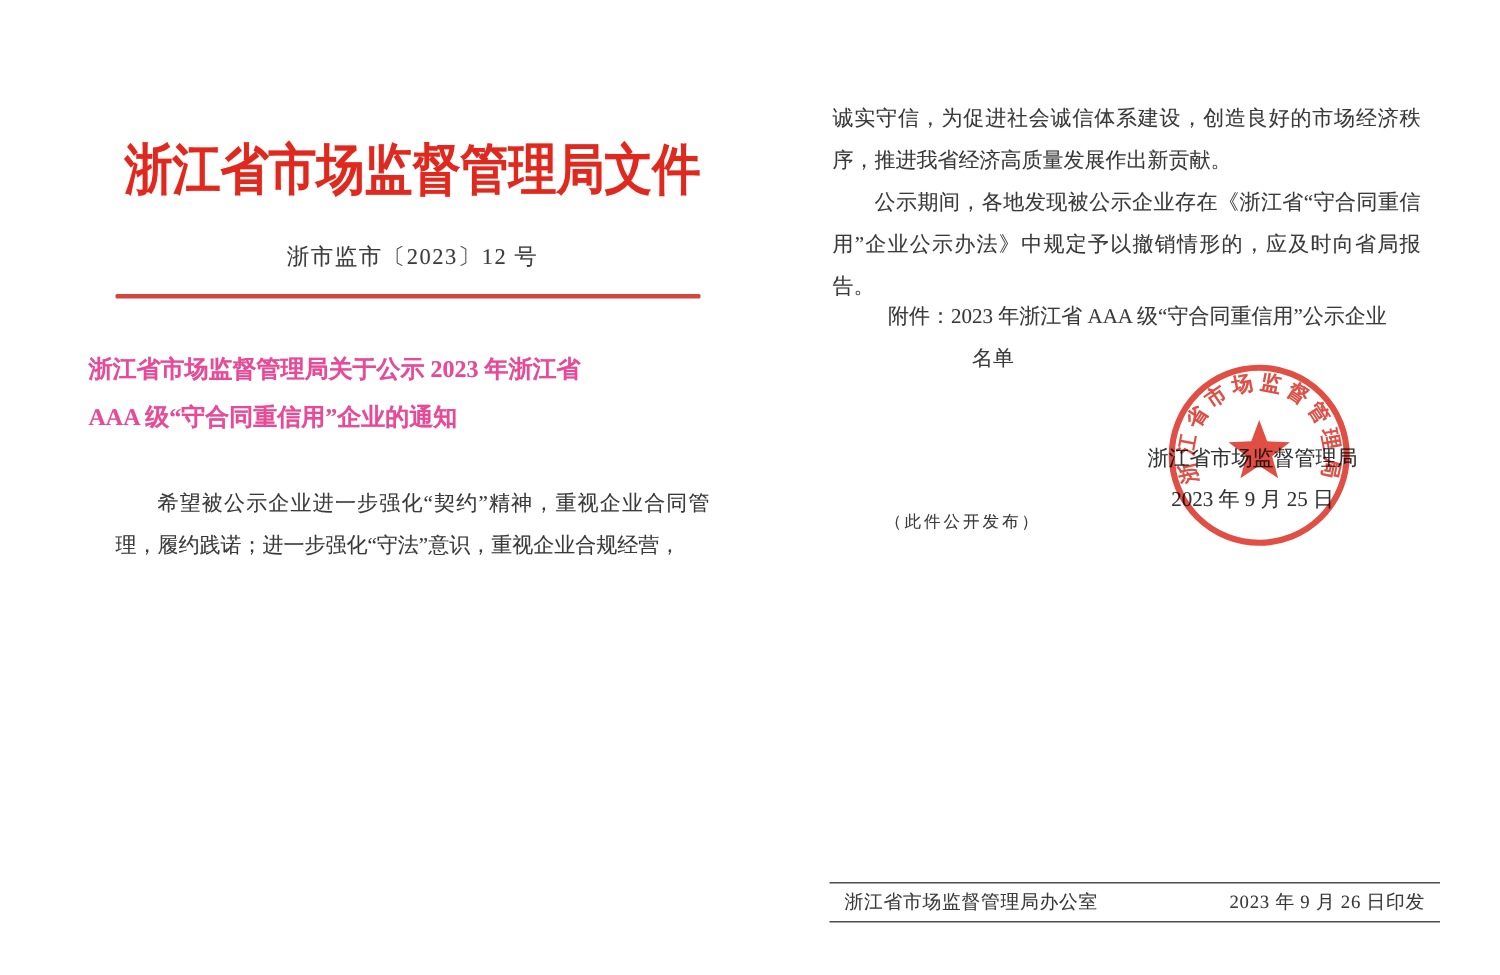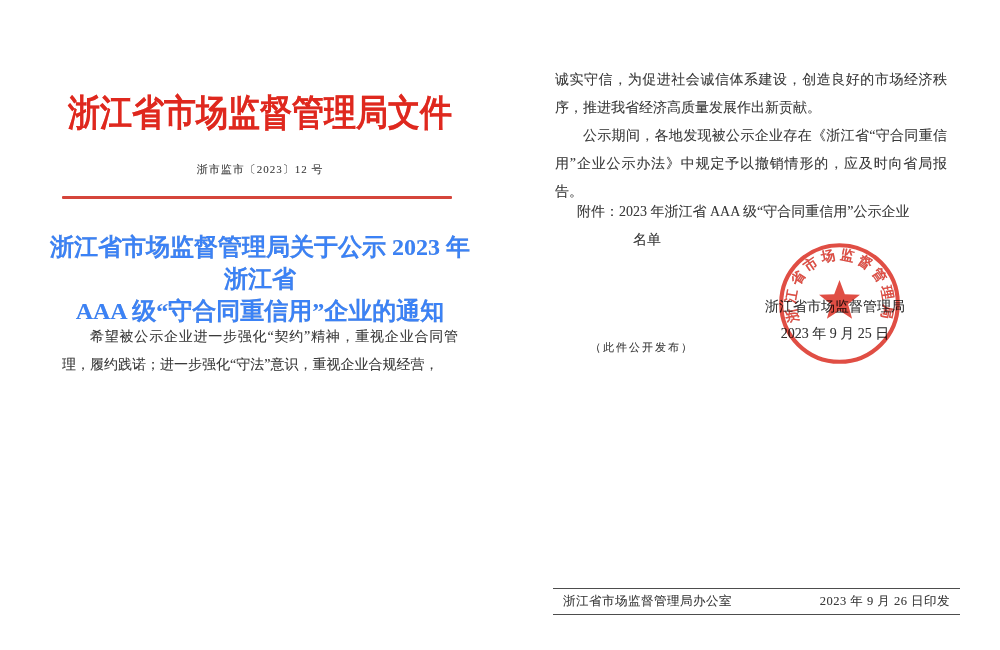--- a/index.html
+++ b/index.html
@@ -13,58 +13,58 @@
   .canvas{
     position:relative;
     width:1000px;height:650px;
     background:#ffffff;
     overflow:hidden;
     font-family:"Liberation Serif","DejaVu Serif",serif;
     color:var(--ink);
     text-shadow:0 0 .5px rgba(80,80,80,.35);
   }
   .page{position:absolute;top:0;height:650px;width:440px;}
-  .page-left{left:40px;text-decoration:underline;}
+  .page-left{left:55px;text-decoration:underline;}
   .page-right{left:530px;margin-top:12px;}
 
   .red-head{
     position:absolute;top:90px;left:0;width:100%;
     text-align:center;
     font-size:32px;font-weight:700;line-height:40px;
     color:var(--red-head);
     letter-spacing:0px;
     transform:scaleY(1.14);transform-origin:center top;
     text-shadow:0 0 .6px rgba(223,40,30,.5);
     white-space:nowrap;
   }
   .doc-no{
     position:absolute;top:162px;left:0;width:100%;
-    text-align:center;font-size:11px;color:#3d3d3d;letter-spacing:1px;
+    text-align:center;font-size:15px;color:#3d3d3d;letter-spacing:1px;
   }
   .red-rule{
     position:absolute;top:196px;left:22px;width:390px;height:3px;
     background:var(--rule-red);border-radius:1px;
   }
   .doc-title{
     position:absolute;top:231px;left:4px;right:4px;
-    text-align:center;font-size:24px;font-weight:700;
-    line-height:32px;color:#3b82f6;
+    font-size:16px;font-weight:700;
+    line-height:32px;color:#ec4899;
   }
   .body{
     position:absolute;
     font-size:14px;line-height:28px;
     text-align:justify;color:var(--ink);
   }
   .body p{text-indent:2em;}
   .body p.no-indent{text-indent:0;}
   .body-left{top:323px;left:22px;width:396px;}
   .body-right{top:54px;left:25px;width:392px;}
 
   .attachment{
-    position:absolute;top:186px;left:47px;width:345px;
+    position:absolute;top:186px;left:62px;width:345px;
     font-size:14px;line-height:28px;color:var(--ink);
   }
   .att-line2{padding-left:56px;}
 
   .signature{
     position:absolute;top:281px;left:155px;width:300px;
     text-align:center;font-size:14px;line-height:27px;color:#333;
   }
   .public-note{
     position:absolute;top:328px;left:60px;

